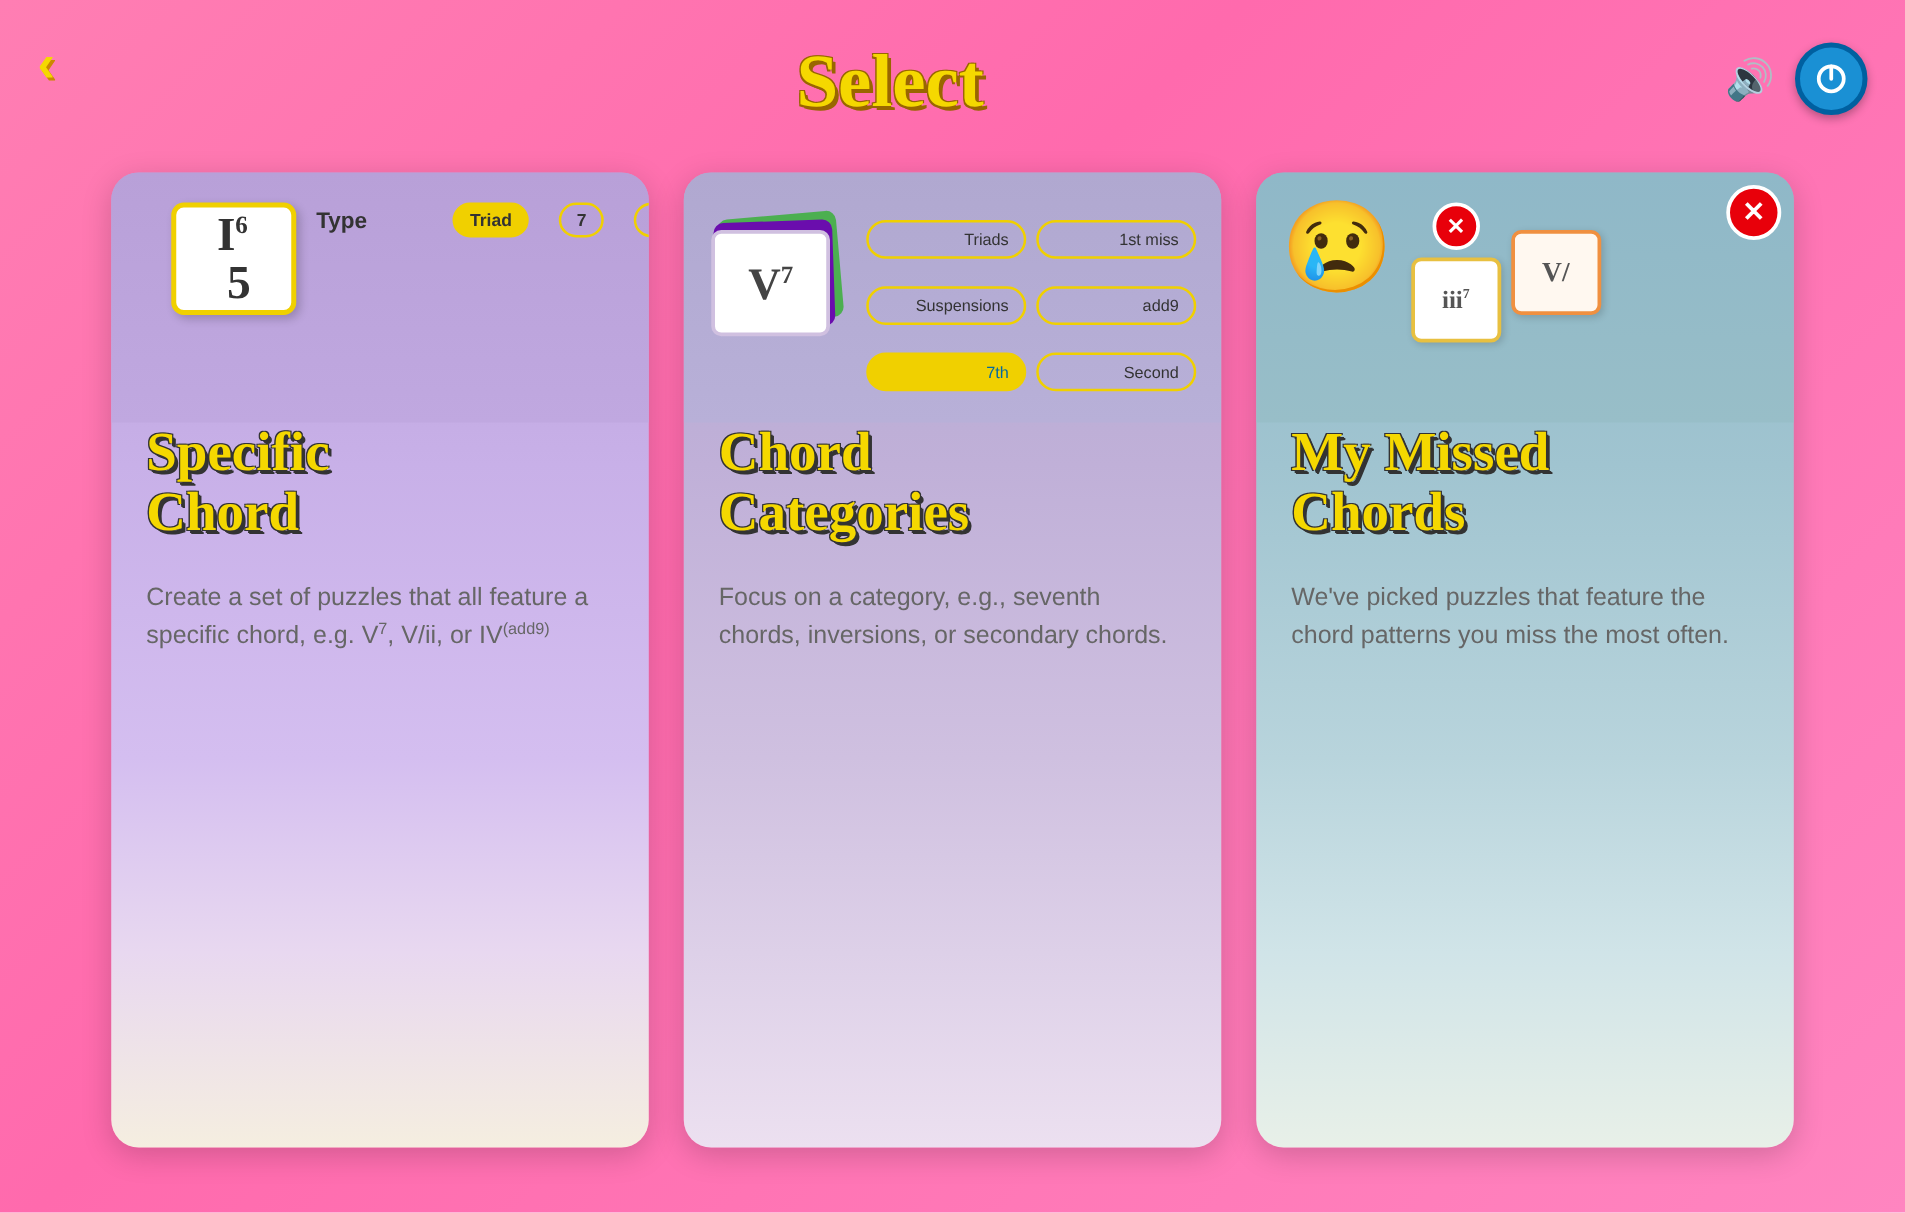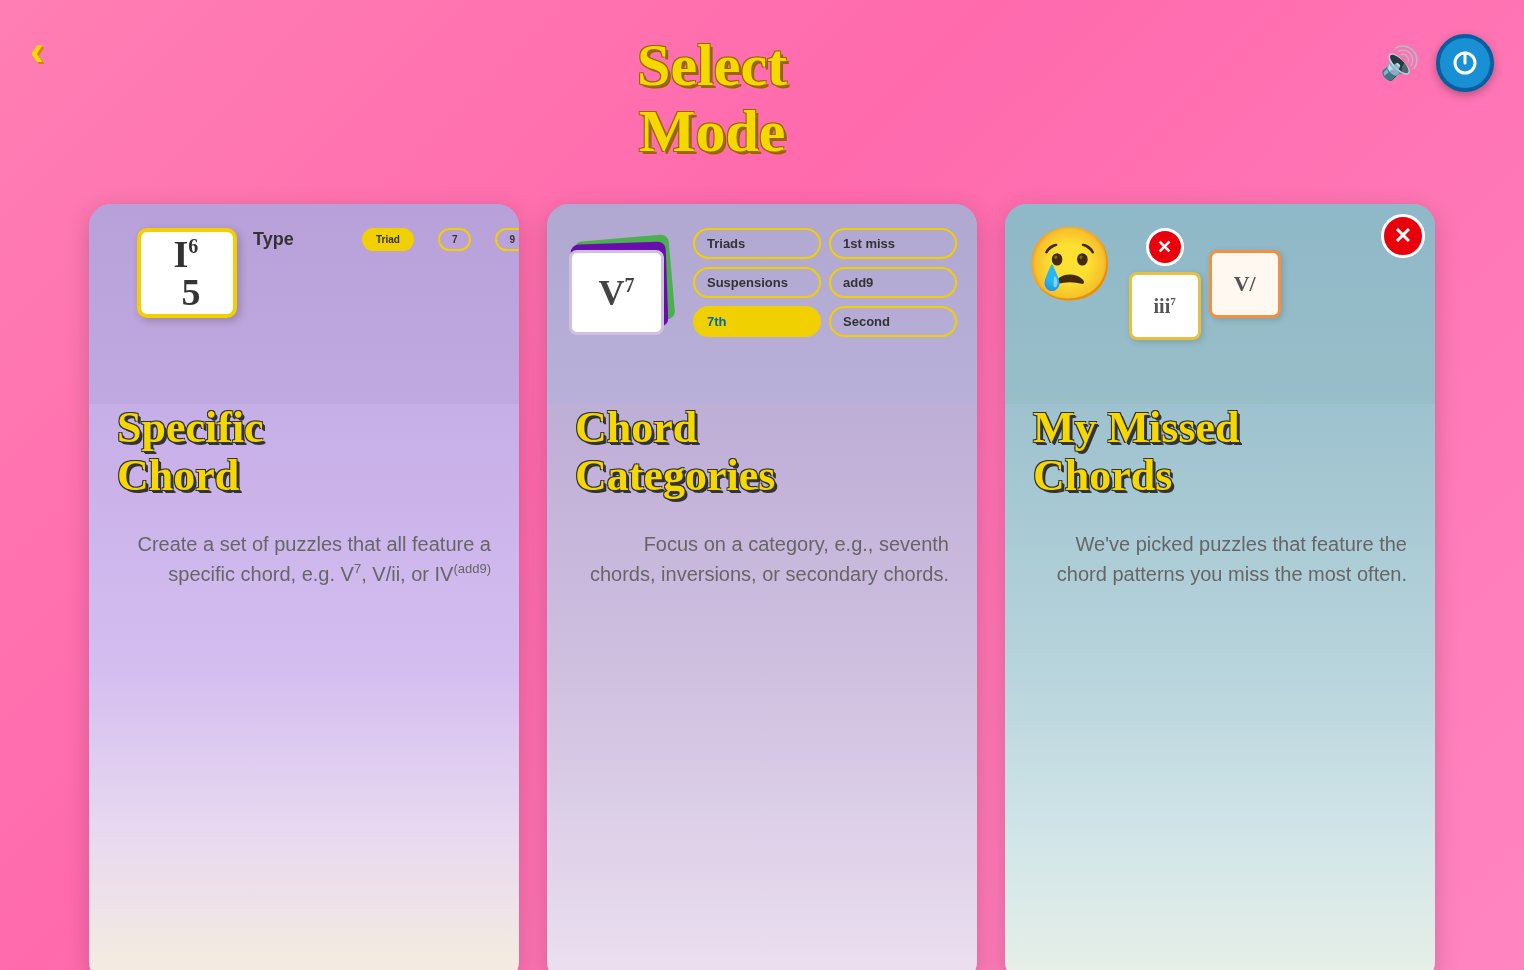--- a/index.html
+++ b/index.html
@@ -227,21 +227,21 @@
       color: #333;
       font-weight: bold;
       font-size: 18px;
       min-width: 85px;
     }
 
     .option-btn {
       border: 2px solid #f0d000;
       border-radius: 18px;
       padding: 4px 12px;
-      font-size: 10px;
+      font-size: 14px;
       font-weight: bold;
       cursor: pointer;
       background: transparent;
       color: #333;
     }
 
     .option-btn.active {
       background: #f0d000;
       color: #333;
     }
@@ -252,25 +252,26 @@
       display: grid;
       grid-template-columns: 1fr 1fr;
       gap: 8px;
     }
 
     .cat-btn {
       border: 2px solid #f0d000;
       border-radius: 18px;
       padding: 6px 12px;
       font-size: 13px;
-      font-weight: bold;
+      font-weight: normal;
       background: transparent;
       color: #333;
       cursor: pointer;
-      text-align: left;
+      text-align: right;
+      margin-top: 14px;
     }
 
     .cat-btn.active {
       background: #f0d000;
       color: #0369a1;
     }
 
     
     .card-title {
       font-family: 'Comic Sans MS', 'Chalkboard SE', cursive;
@@ -279,21 +280,20 @@
       color: #f5d800;
       text-shadow: 3px 3px 0 #333, -1px -1px 0 #333, 1px -1px 0 #333, -1px 1px 0 #333, 2px 2px 0 #333;
       line-height: 1.1;
       margin-bottom: 10px;
     }
 
     .card-desc {
       color: #666;
       font-size: 20px;
       line-height: 1.5;
-      text-align: right;
     }
 
     .card-desc sup {
       font-size: 13px;
     }
 
     
     .red-x-badge {
       position: absolute;
       top: 10px;
@@ -368,21 +368,20 @@
     }
   </style>
 </head>
 <body>
 
 <div class="header">
   <div class="back-btn">‹</div>
 
   <div class="title">
     <span>Select</span><br>
-    <span>Mode</span>
   </div>
 
   <div class="header-right">
     <div class="sound-icon">🔊</div>
     <div class="power-btn">
       <svg viewBox="0 0 32 32" fill="none" xmlns="http://www.w3.org/2000/svg">
         <circle cx="16" cy="16" r="10" stroke="white" stroke-width="3" fill="none"></circle>
         <line x1="16" y1="6" x2="16" y2="16" stroke="white" stroke-width="3" stroke-linecap="round"></line>
       </svg>
     </div>

